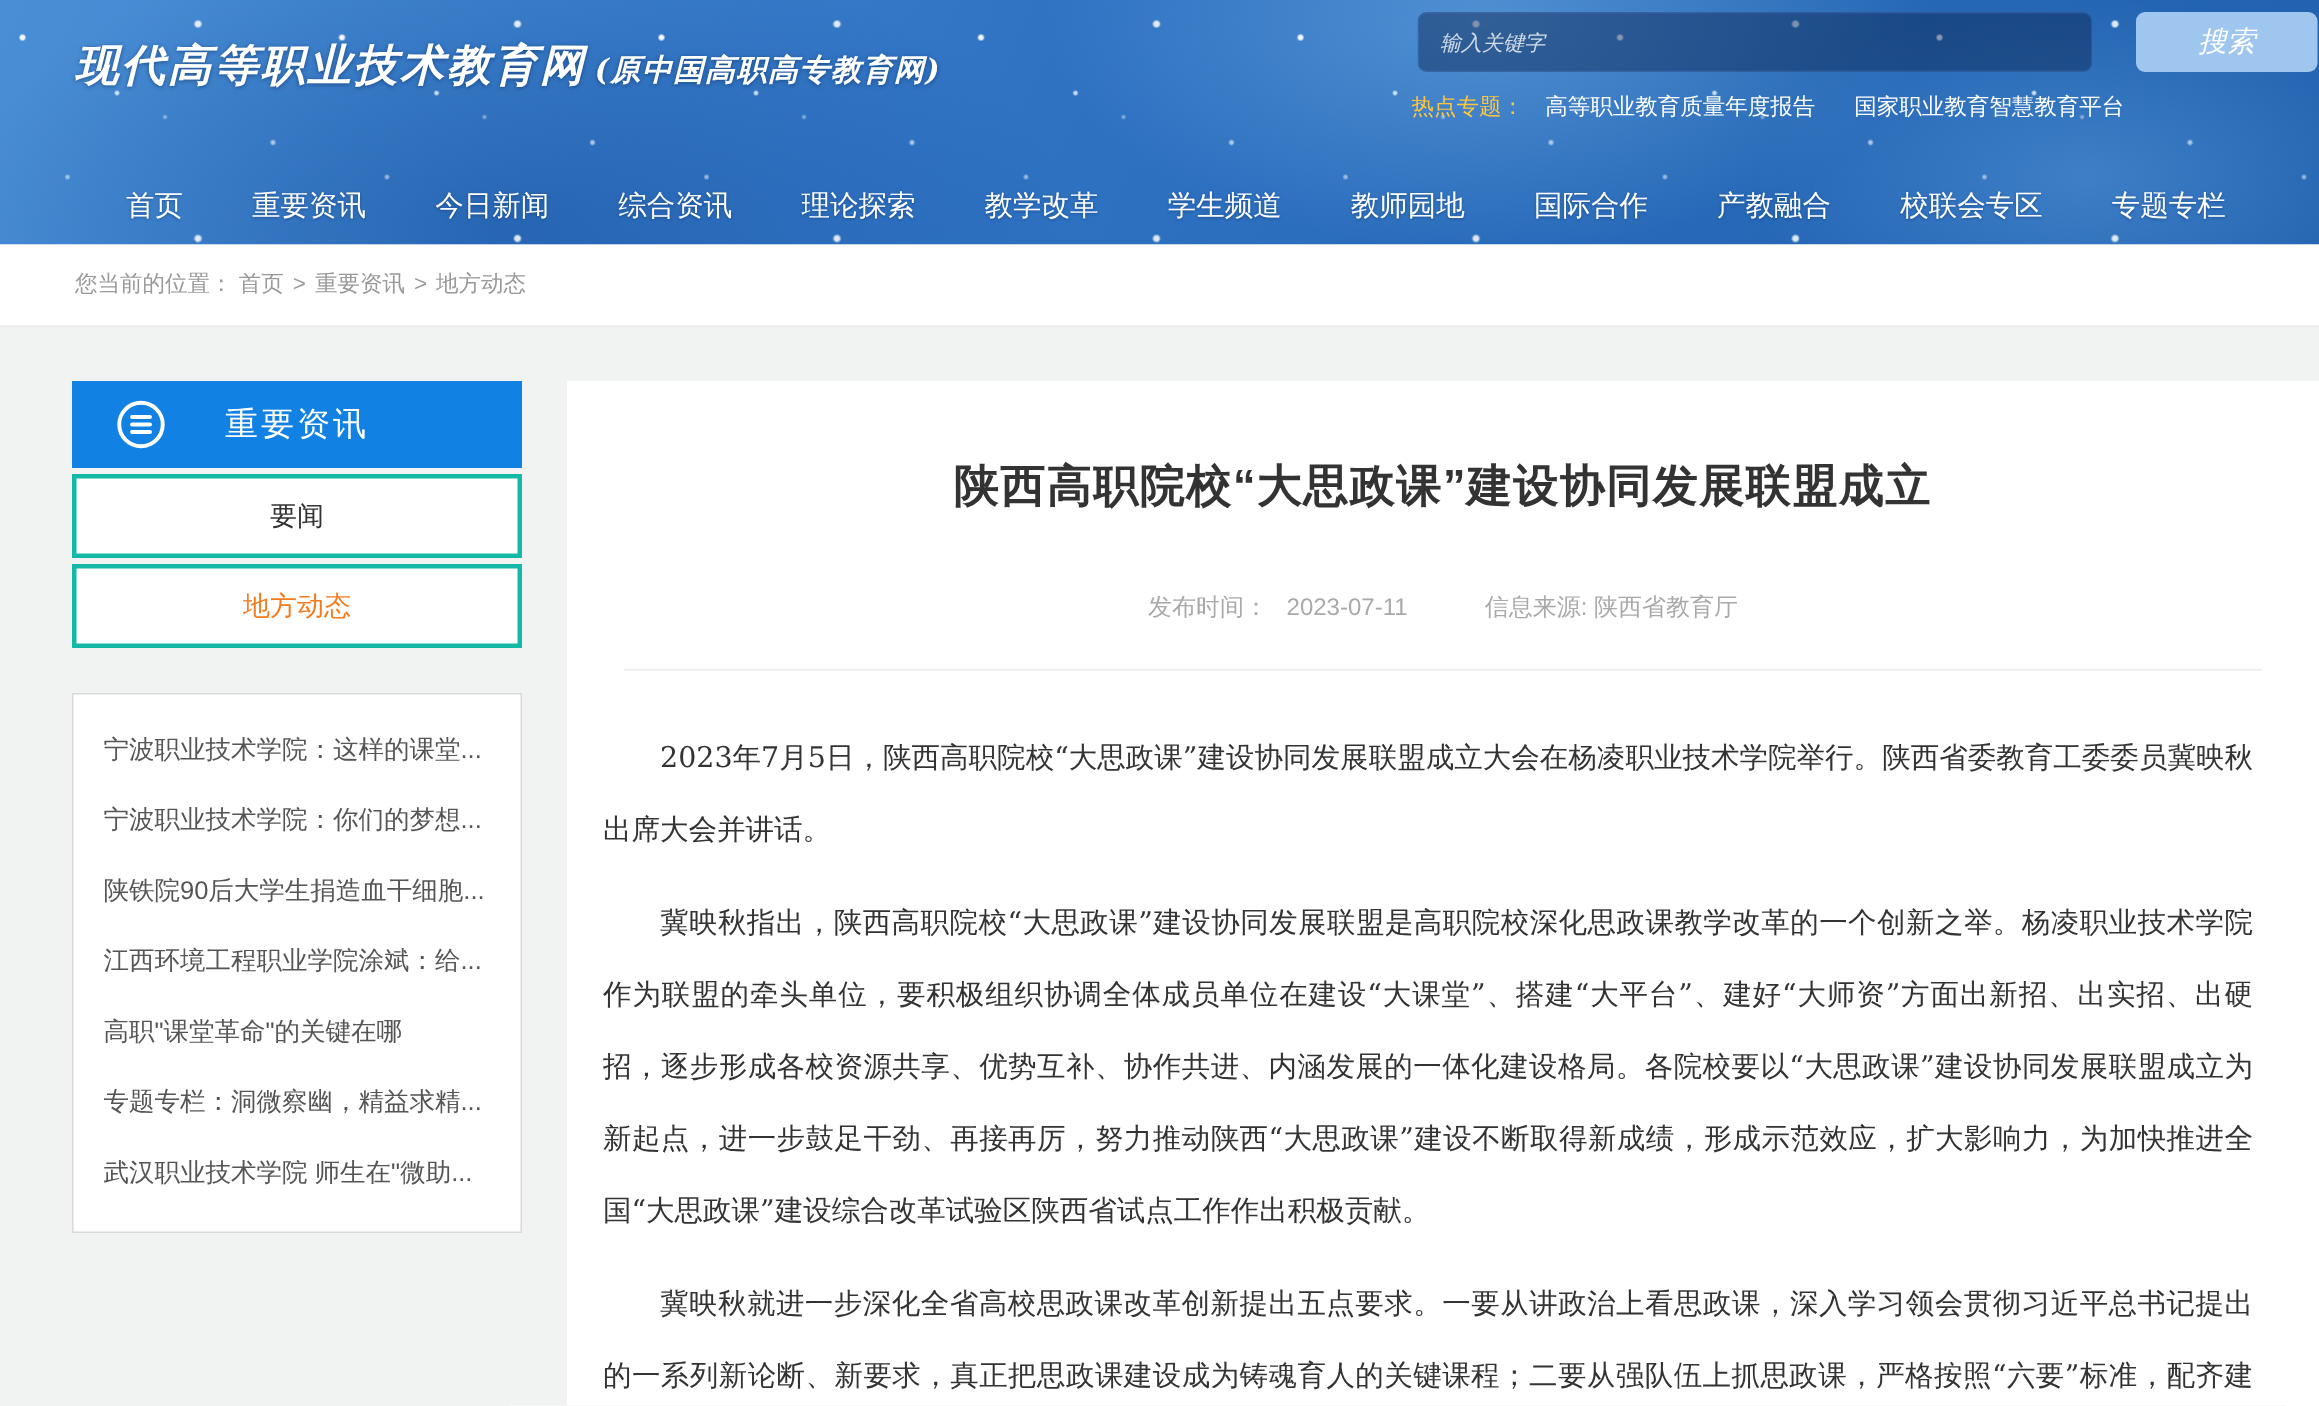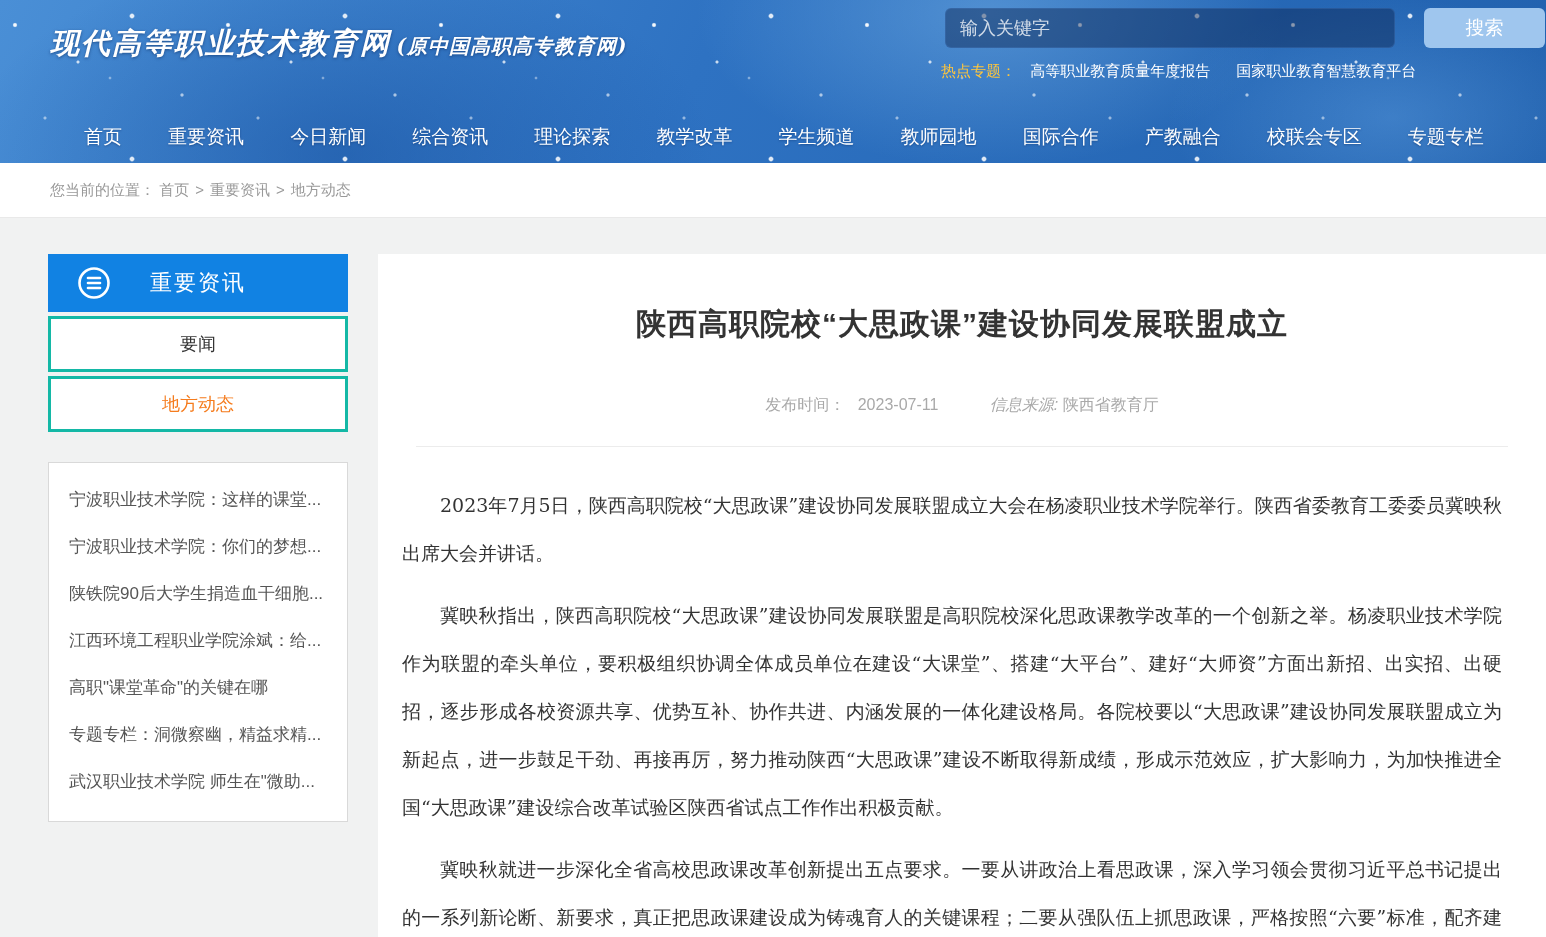--- a/index.html
+++ b/index.html
@@ -21,24 +21,24 @@
       linear-gradient(115deg,#4a8fd6 0%,#2e72c2 45%,#2161ae 100%);
     background-size:213px 143px,213px 143px,213px 143px,213px 143px,213px 143px,213px 143px,auto,auto,auto,auto;
     background-repeat:repeat,repeat,repeat,repeat,repeat,repeat,no-repeat,no-repeat,no-repeat,no-repeat;}
   .banner{position:relative;height:110px;}
   .logo{position:absolute;left:50px;top:24px;color:#fff;font-family:"DejaVu Serif","Liberation Serif",serif;
     font-style:italic;font-weight:bold;white-space:nowrap;text-shadow:0 1px 3px rgba(0,30,80,.5);}
   .logo-main{font-size:29px;letter-spacing:2px;}
   .logo-sub{font-size:20px;letter-spacing:1px;}
   .search-input{position:absolute;left:945px;top:8px;width:450px;height:40px;box-sizing:border-box;
     background:rgba(10,35,80,.45);border:1px solid rgba(70,120,190,.35);border-radius:6px;
-    color:#fff;font-size:18px;padding:0 14px;outline:none;font-family:inherit;}
+    color:#fff;font-size:14px;padding:0 14px;outline:none;font-family:inherit;font-style:italic;}
   .search-input::placeholder{color:rgba(255,255,255,.78);}
   .search-button{position:absolute;left:1424px;top:8px;width:121px;height:40px;border:none;border-radius:6px;
-    background:#9fc6ee;color:#fff;font-size:19px;cursor:pointer;font-family:inherit;}
+    background:#9fc6ee;color:#fff;font-size:19px;cursor:pointer;font-family:inherit;font-style:italic;}
   .hot-topics{position:absolute;left:941px;top:62px;font-size:15px;white-space:nowrap;}
   .hot-label{color:#ffc63c;font-weight:normal;margin-right:10px;margin-top:23px;}
   .hot-link{color:#fff;text-decoration:none;margin-right:26px;}
   
   .main-nav{display:flex;justify-content:space-between;align-items:center;height:53px;padding:0 62px 0 84px;}
   .nav-item{color:#fff;font-size:19px;text-decoration:none;white-space:nowrap;text-shadow:0 1px 2px rgba(0,30,80,.4);cursor:pointer;}
 
   
   .breadcrumb-bar{position:absolute;left:0;top:163px;width:1546px;height:55px;background:#fff;
     border-bottom:1px solid #e9e9e9;box-sizing:border-box;line-height:54px;font-size:15px;color:#999;padding-left:50px;}
@@ -56,21 +56,21 @@
   .rank-section{margin-top:30px;}
   .rank-box{background:#fff;border:1px solid #d9d9d9;box-sizing:border-box;height:360px;overflow:hidden;padding-top:13px;}
   .rank-item{display:block;padding:0 10px 0 20px;line-height:47px;font-size:17px;color:#555;text-decoration:none;
     white-space:nowrap;overflow:hidden;cursor:pointer;}
 
   
   .content{position:absolute;left:378px;top:254px;right:0;height:683px;background:#fff;overflow:hidden;}
   .article-title{margin:50px 40px 0;text-align:center;font-size:30px;color:#333;font-weight:600;letter-spacing:1px;}
   .article-meta{margin-top:50px;text-align:center;color:#a9a9a9;font-size:16px;}
   .meta-date{margin-left:8px;}
-  .meta-source-label{margin-left:47px;font-style:italic;}
+  .meta-source-label{margin-left:47px;}
   .divider{border:none;border-top:1px solid #ececec;margin:30px 38px 0 38px;}
   .article-body{margin-top:34px;padding:0 44px 0 24px;font-family:"DejaVu Serif","Liberation Serif",serif;
     font-size:19px;color:#333;line-height:48px;text-align:justify;}
   .article-body p{text-indent:2em;margin:0 0 14px 0;}
 </style>
 </head>
 <body>
 
 <div class="page">
 

